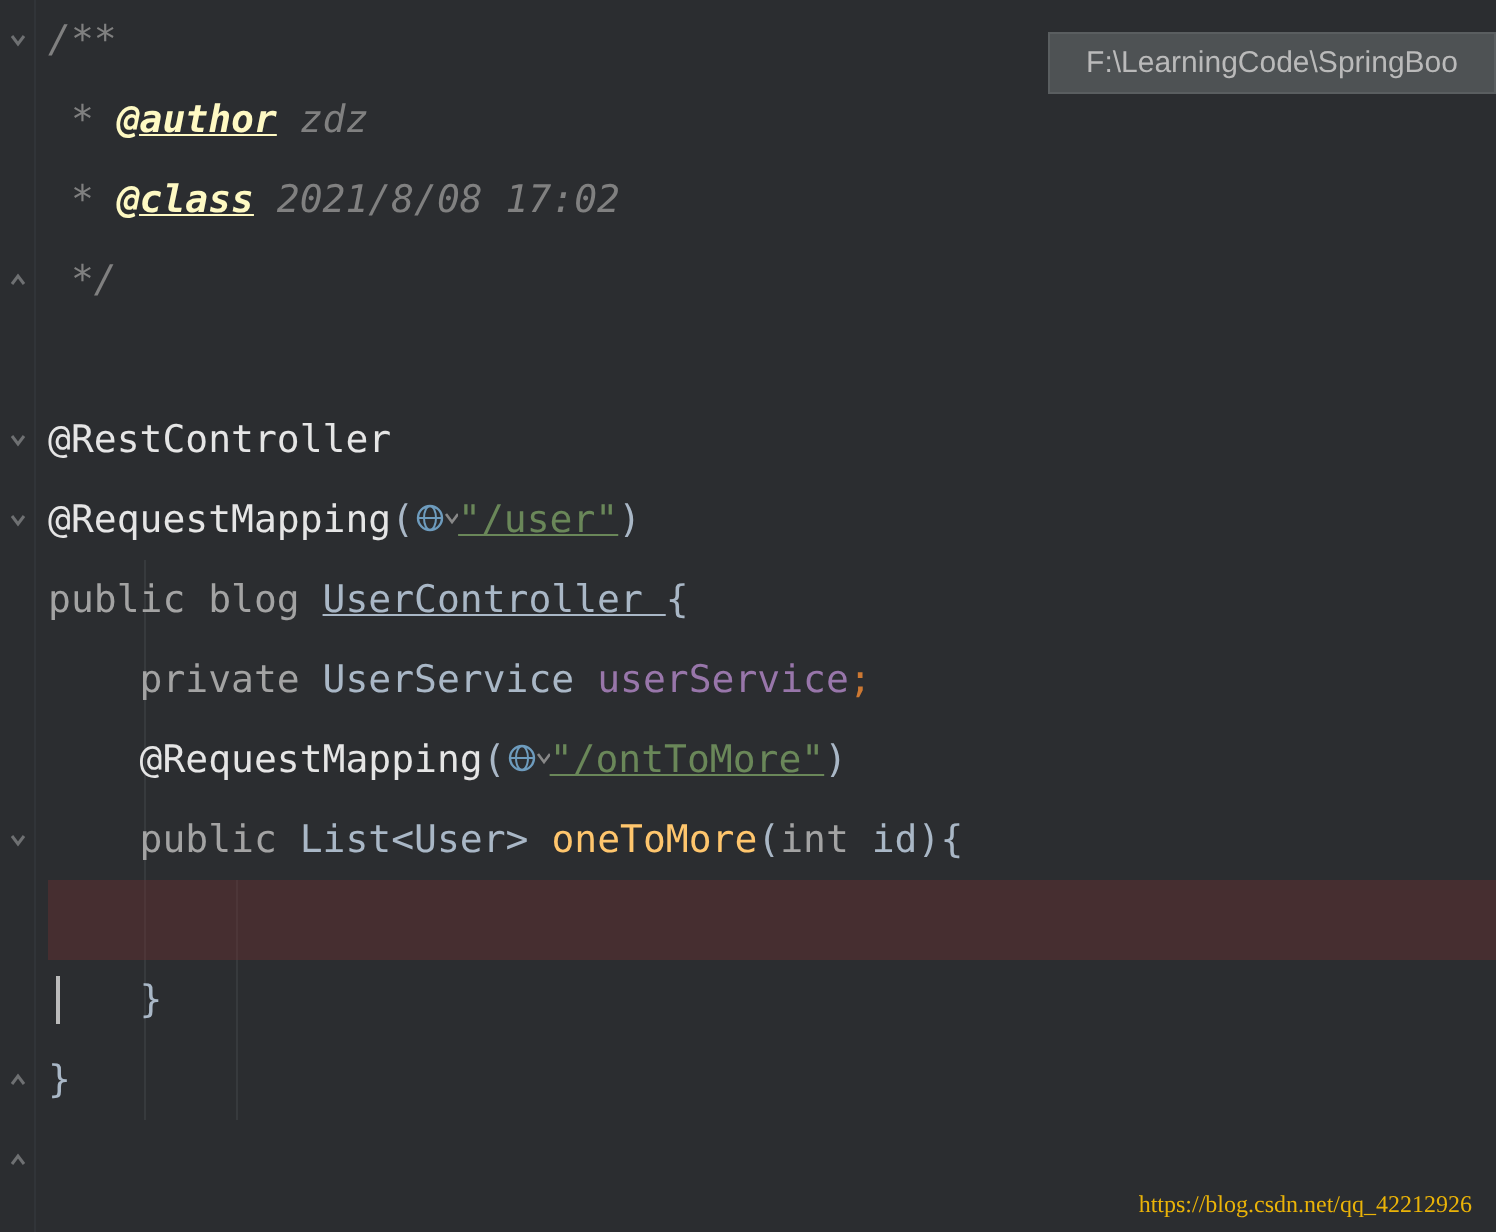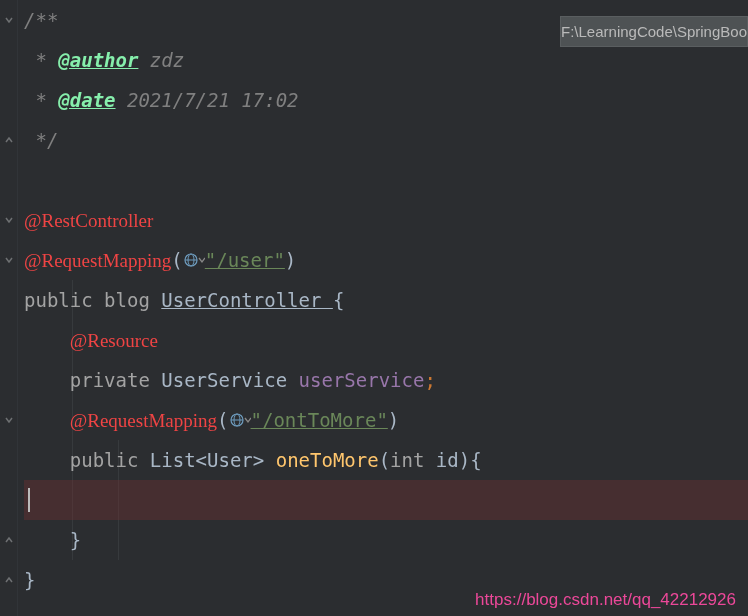--- a/index.html
+++ b/index.html
@@ -47,22 +47,22 @@
     .line {
       height: 40px;
       line-height: 40px;
       white-space: pre;
       position: relative;
     }
     .line.highlighted {
       background: rgba(120, 50, 50, 0.35);
     }
     .comment { color: #808080; font-style: italic; }
-    .comment-tag { color: #86efac; font-style: italic; font-weight: bold; text-decoration: underline; text-align: center; }
-    .annotation { color: #ef4444; font-family: Liberation Serif, serif; }
+    .comment-tag { color: #fef9c3; font-style: italic; font-weight: bold; text-decoration: underline; text-align: center; }
+    .annotation { color: #e5e5e5; }
     .keyword { color: #a3a3a3; }
     .class-name { color: #a9b7c6; text-decoration: underline; }
     .method-name { color: #ffc66d; }
     .field-name { color: #9876aa; }
     .param-name { color: #a9b7c6; }
     .string { color: #6a8759; text-decoration: underline; }
     .brace { color: #a9b7c6; }
     .paren { color: #a9b7c6; }
     .type { color: #a9b7c6; }
     .punct { color: #cc7832; }
@@ -74,33 +74,33 @@
       position: relative;
       top: -2px;
     }
     .tooltip {
       position: absolute;
       top: 16px;
       right: 0;
       background: #4e5254;
       border: 1px solid #5a5e60;
       color: #bababa;
-      padding: 6px 0;
+      padding: 6px 18px;
       font-family: 'Segoe UI', sans-serif;
       font-size: 15px;
       font-style: normal;
       z-index: 10;
     }
     .watermark {
       position: absolute;
       bottom: 6px;
       right: 12px;
-      color: #ec4899;
-      font-family: Liberation Sans, sans-serif;
-      font-size: 17px;
+      color: #eab308;
+      font-family: Liberation Serif, serif;
+      font-size: 12px;
       font-style: normal;
     }
     .caret {
       position: absolute;
       width: 2px;
       height: 24px;
       background: #bbbbbb;
       left: 28px;
       top: 488px;
     }
@@ -153,32 +153,31 @@
         </svg>
     </div>
   </div>
 
   <div class="code-area">
     <div class="indent-guide" style="left:54px; top:280px; height:280px;"></div>
     <div class="indent-guide" style="left:100px; top:440px; height:120px;"></div>
 
     <div class="line"><span class="comment">/**</span></div>
     <div class="line"><span class="comment"> * </span><span class="comment-tag">@author</span><span class="comment"> zdz</span></div>
-    <div class="line"><span class="comment"> * </span><span class="comment-tag">@date</span><span class="comment"> 2021/7/21 17:02</span></div>
+    <div class="line"><span class="comment"> * </span><span class="comment-tag">@class</span><span class="comment"> 2021/8/08 17:02</span></div>
     <div class="line"><span class="comment"> */</span></div>
     <div class="line"><span></span></div>
     <div class="line"><span class="annotation">@RestController</span></div>
     <div class="line"><span class="annotation">@RequestMapping</span><span class="paren">(</span><span class="globe-icon"><svg width="22" height="16" viewBox="0 0 22 16">
             <circle cx="8" cy="8" r="6" fill="none" stroke="#6e9cbe" stroke-width="1.2"></circle>
             <ellipse cx="8" cy="8" rx="3" ry="6" fill="none" stroke="#6e9cbe" stroke-width="1"></ellipse>
             <line x1="2" y1="8" x2="14" y2="8" stroke="#6e9cbe" stroke-width="1"></line>
             <path d="M16 6 L19 10 L22 6" stroke="#888" fill="none" stroke-width="1.3"></path>
           </svg></span><span class="string">"/user"</span><span class="paren">)</span></div>
     <div class="line"><span class="keyword">public </span><span class="keyword">blog </span><span class="class-name">UserController </span><span class="brace">{</span></div>
-    <div class="line"><span>    </span><span class="annotation">@Resource</span></div>
     <div class="line"><span>    </span><span class="keyword">private </span><span class="type">UserService </span><span class="field-name">userService</span><span class="punct">;</span></div>
     <div class="line"><span>    </span><span class="annotation">@RequestMapping</span><span class="paren">(</span><span class="globe-icon"><svg width="22" height="16" viewBox="0 0 22 16">
             <circle cx="8" cy="8" r="6" fill="none" stroke="#6e9cbe" stroke-width="1.2"></circle>
             <ellipse cx="8" cy="8" rx="3" ry="6" fill="none" stroke="#6e9cbe" stroke-width="1"></ellipse>
             <line x1="2" y1="8" x2="14" y2="8" stroke="#6e9cbe" stroke-width="1"></line>
             <path d="M16 6 L19 10 L22 6" stroke="#888" fill="none" stroke-width="1.3"></path>
           </svg></span><span class="string">"/ontToMore"</span><span class="paren">)</span></div>
     <div class="line"><span>    </span><span class="keyword">public </span><span class="type">List&lt;User&gt; </span><span class="method-name">oneToMore</span><span class="paren">(</span><span class="keyword">int </span><span class="param-name">id</span><span class="paren">)</span><span class="brace">{</span></div>
     <div class="line highlighted"><span></span></div>
     <div class="line"><span>    </span><span class="brace">}</span></div>

